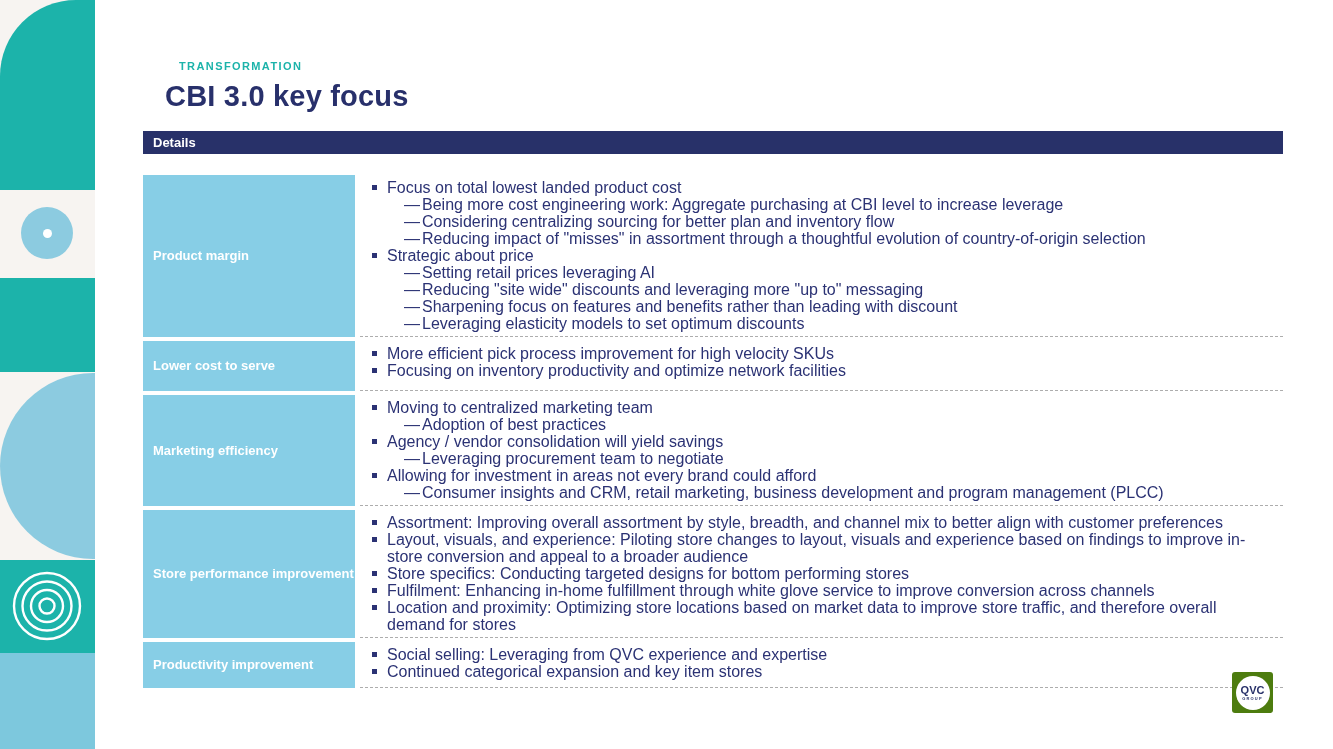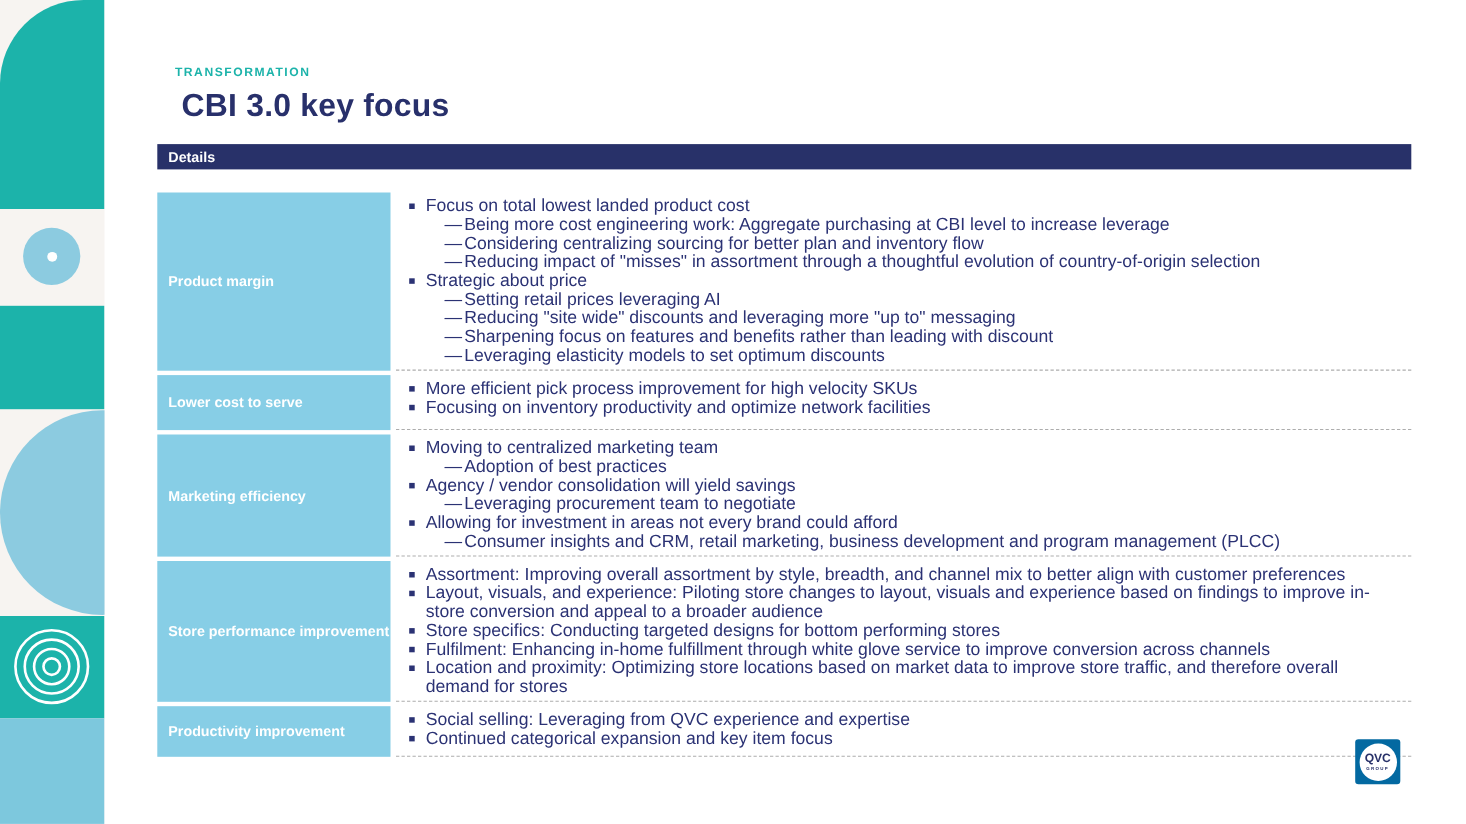--- a/index.html
+++ b/index.html
@@ -10,21 +10,21 @@
   .sidebar{position:absolute;left:0;top:0;width:95px;height:749px;background:#f7f4f1;overflow:hidden;}
   .shape-top{position:absolute;left:0;top:0;width:95px;height:190px;background:#1cb3aa;border-top-left-radius:76px;}
   .shape-dot-circle{position:absolute;left:21px;top:207px;width:52px;height:52px;border-radius:50%;background:#8ccbe0;}
   .shape-dot-circle .dot{position:absolute;left:21.5px;top:21.5px;width:9px;height:9px;border-radius:50%;background:#ffffff;}
   .shape-mid-teal{position:absolute;left:0;top:278px;width:95px;height:94px;background:#1cb3aa;}
   .shape-half-circle{position:absolute;left:0;top:373px;width:186px;height:186px;border-radius:50%;background:#8ccbe0;}
   .shape-target{position:absolute;left:0;top:560px;width:95px;height:93px;background:#1cb3aa;}
   .shape-bottom{position:absolute;left:0;top:653px;width:95px;height:96px;background:#7dc8dd;}
 
   
-  .eyebrow{position:absolute;left:159px;top:60px;font-size:11px;font-weight:bold;letter-spacing:1.4px;color:#1cb3aa;}
+  .eyebrow{position:absolute;left:179px;top:60px;font-size:11px;font-weight:bold;letter-spacing:1.4px;color:#1cb3aa;}
   .page-title{position:absolute;left:165px;top:80px;font-size:29px;font-weight:bold;color:#28306b;letter-spacing:0.2px;}
 
   
   .tbl{position:absolute;left:143px;top:131px;width:1140px;color:#2b3274;}
   .thead{display:flex;margin-bottom:21px;flex-direction:column;}
   .thead .spacer{width:217px;}
   .details-header{flex:1;height:23px;background:#283169;color:#ffffff;font-size:13px;font-weight:bold;line-height:23px;padding-left:10px;box-sizing:border-box;}
   .rows{margin-top:0;}
   .row{display:flex;margin-bottom:4px;}
   .row-label{width:212px;margin-right:5px;background:#87cee6;color:#ffffff;font-size:13px;font-weight:bold;display:flex;align-items:center;padding-left:10px;box-sizing:border-box;line-height:16px;}
@@ -34,21 +34,21 @@
   .row:nth-child(3){min-height:106px;}
   .row:nth-child(4){min-height:124px;}
   .row:nth-child(5){min-height:46px;}
   .li{position:relative;padding-left:27px;}
   .li.lvl1::before{content:"";position:absolute;left:12px;top:6px;width:5px;height:5px;background:#2b3274;}
   .li.lvl2{padding-left:62px;}
   .li.lvl2::before{content:"\2014";position:absolute;left:44px;top:0;}
 
   
   .page-number{position:absolute;left:1240px;top:687px;font-size:10px;font-weight:bold;color:#2b3274;}
-  .logo{position:absolute;left:1232px;top:672px;width:41px;height:41px;background:#0369a1;border-radius:3px;display:flex;align-items:center;justify-content:center;}
+  .logo{position:absolute;left:1232px;top:672px;width:41px;height:41px;background:#4d7c0f;border-radius:3px;display:flex;align-items:center;justify-content:center;}
   .logo-circle{width:34px;height:34px;border-radius:50%;background:#ffffff;display:flex;flex-direction:column;align-items:center;justify-content:center;}
   .logo-qvc{font-size:11px;font-weight:bold;color:#283169;line-height:10px;}
   .logo-group{font-size:4px;font-weight:bold;letter-spacing:1.2px;color:#283169;line-height:5px;margin-top:1px;}
 
   .target-svg{position:absolute;left:11px;top:10px;}
 </style>
 </head>
 <body>
 
 <div class="slide">
@@ -124,21 +124,21 @@
           <div class="li lvl1">Store specifics: Conducting targeted designs for bottom performing stores</div>
           <div class="li lvl1">Fulfilment: Enhancing in-home fulfillment through white glove service to improve conversion across channels</div>
           <div class="li lvl1">Location and proximity: Optimizing store locations based on market data to improve store traffic, and therefore overall demand for stores</div>
         </div>
       </div>
 
       <div class="row">
         <div class="row-label">Productivity improvement</div>
         <div class="row-details">
           <div class="li lvl1">Social selling: Leveraging from QVC experience and expertise</div>
-          <div class="li lvl1">Continued categorical expansion and key item focus</div>
+          <div class="li lvl1">Continued categorical expansion and key item stores</div>
         </div>
       </div>
 
     </div>
   </div>
 
   <div class="page-number">16</div>
   <div class="logo">
     <div class="logo-circle">
       <div class="logo-qvc">QVC</div>

